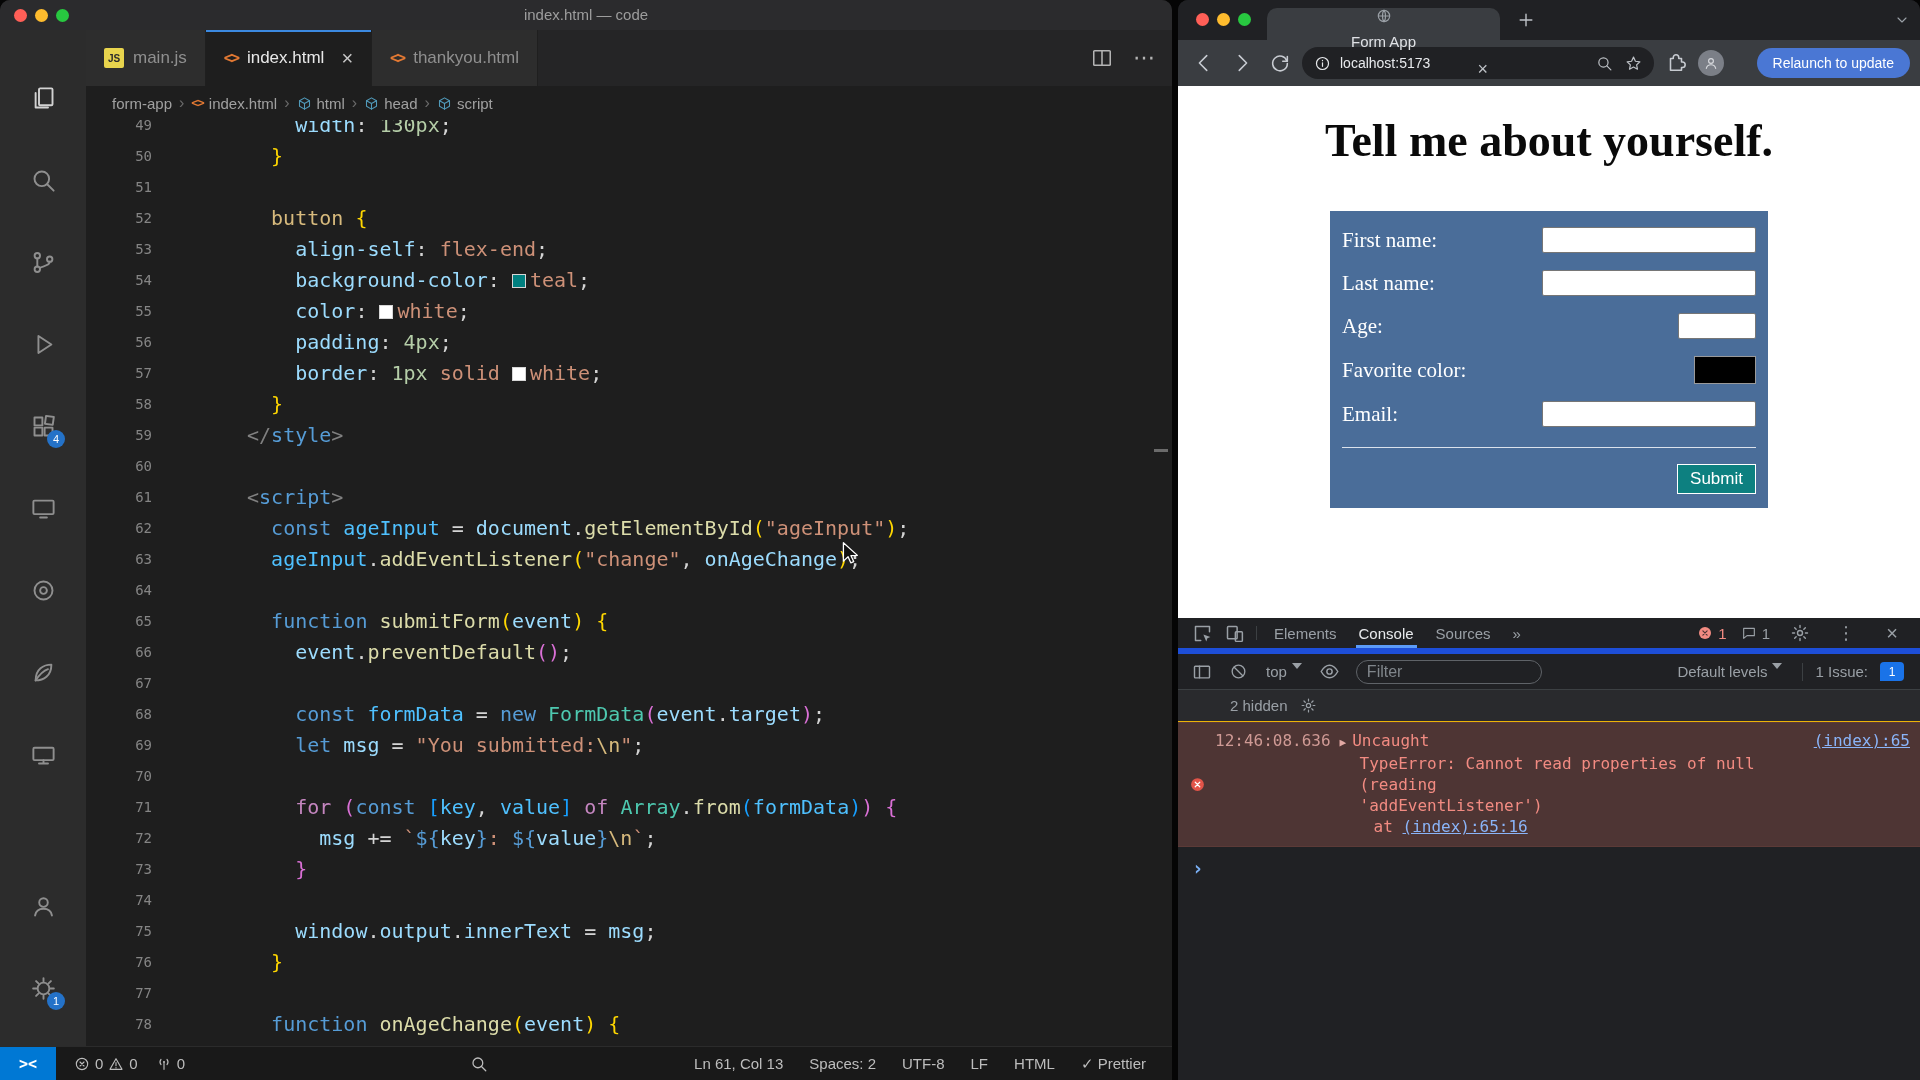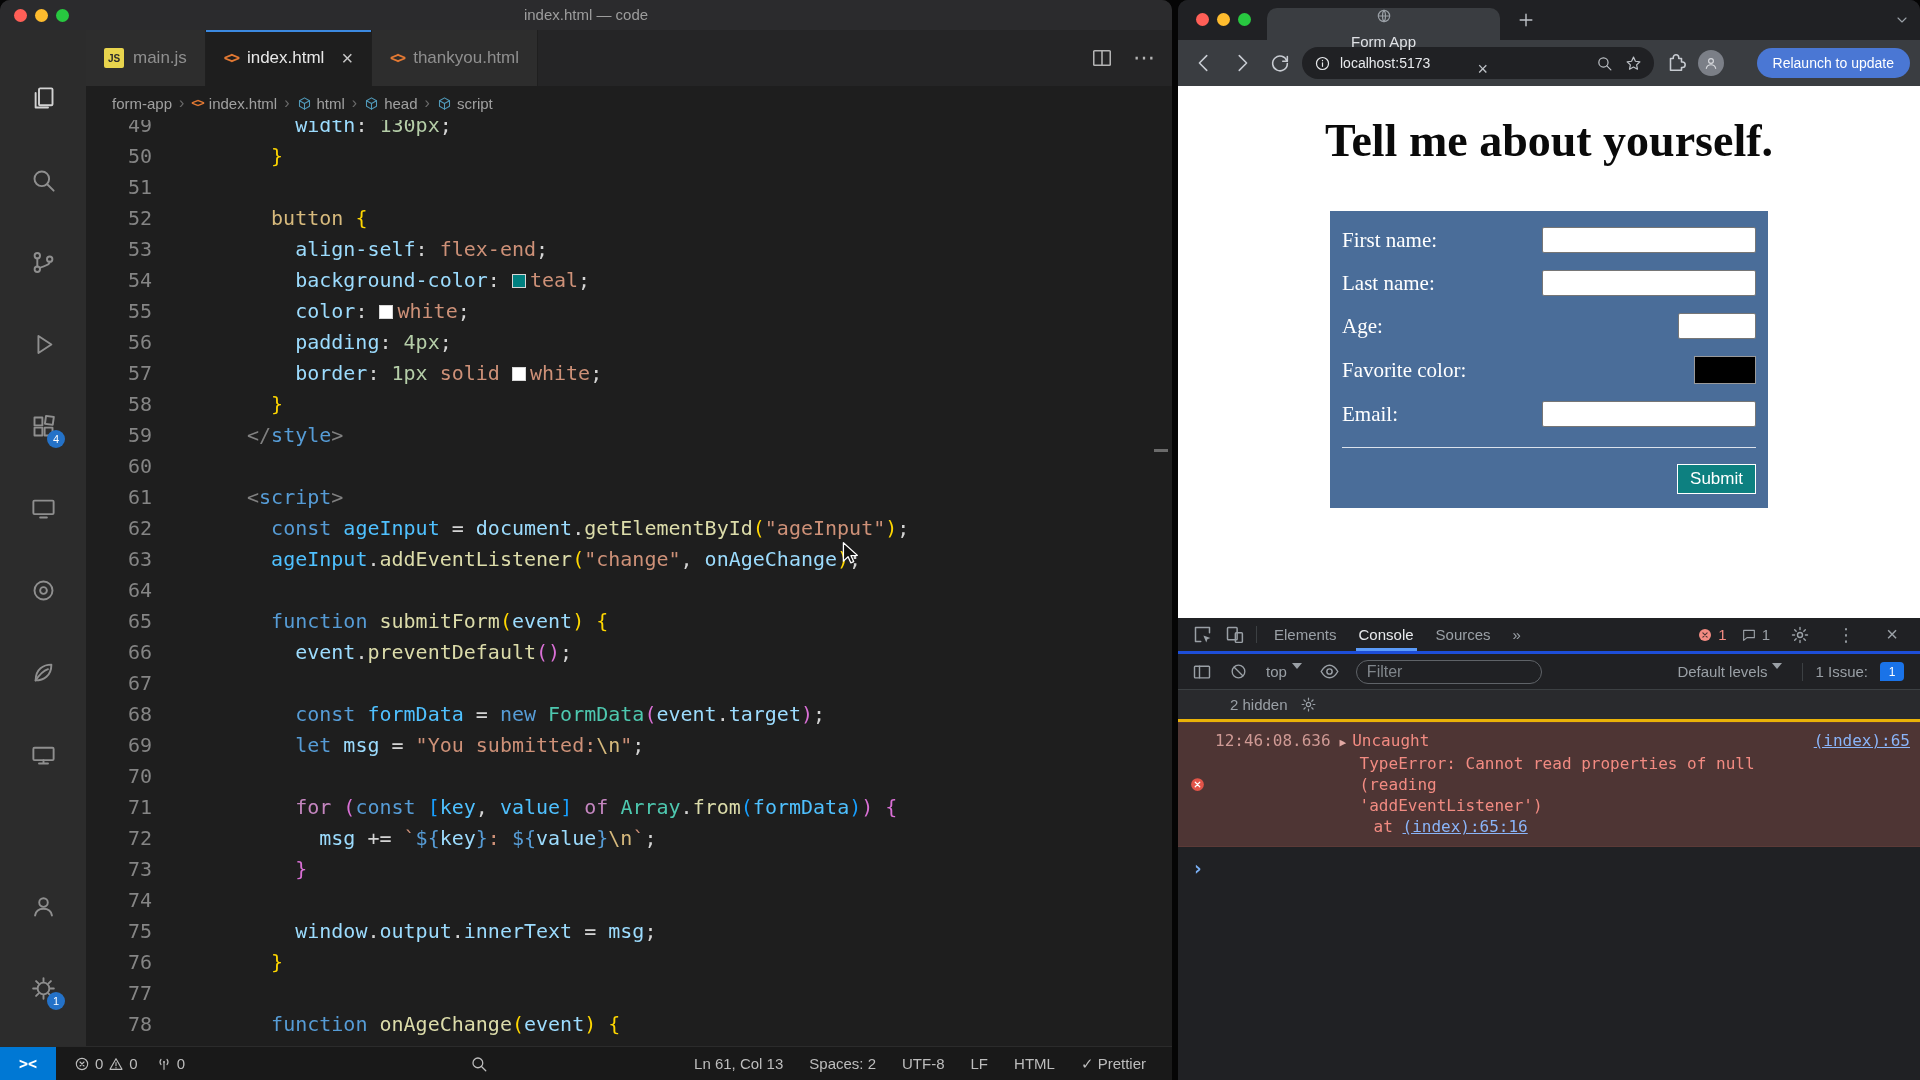--- a/index.html
+++ b/index.html
@@ -35,21 +35,21 @@
   .tab-actions { position:absolute; right:16px; top:0; bottom:0; display:flex; align-items:center; gap:20px; color:#b4b4b4; }
   .dots { font-size:22px; color:#b4b4b4; letter-spacing:1px; cursor:pointer; }
   .breadcrumb { height:34px; background:#1e1e1e; display:flex; align-items:center; gap:7px; padding-left:26px; color:#a0a0a0; font-size:15px; flex:0 0 34px; }
   .bc-item { display:flex; align-items:center; gap:5px; cursor:pointer; }
   .bc-sep { color:#6a6a6a; font-size:16px; }
   .bc-cube { color:#519aba; }
   .bc-code { color:#e37933; font-family:"DejaVu Sans Mono",monospace; font-size:12px; font-weight:bold; letter-spacing:-1px; }
   .editor { flex:1; position:relative; overflow:hidden; background:#1e1e1e; }
   .lines { position:absolute; left:0; right:0; top:-10px; }
   .cl-row { position:relative; height:31px; }
-  .cl-num { position:absolute; left:0; top:0; width:66px; text-align:right; color:#858585; font-family:"DejaVu Sans Mono",monospace; font-size:20px; line-height:31px; }
+  .cl-num { position:absolute; left:0; top:0; width:66px; text-align:right; color:#858585; font-family:"DejaVu Sans Mono",monospace; font-size:14px; line-height:31px; }
   .cl-code { position:absolute; left:161px; top:0; white-space:pre; font-family:"DejaVu Sans Mono",monospace; font-size:20px; line-height:31px; }
   .sw { display:inline-block; width:14px; height:14px; border:1px solid #d6d6d6; margin:0 4px -1px 0; }
   .tk-pl{color:#d4d4d4}.tk-kw{color:#569cd6}.tk-ct{color:#c586c0}.tk-fn{color:#dcdcaa}
   .tk-vr{color:#9cdcfe}.tk-vc{color:#4fc1ff}.tk-cl{color:#4ec9b0}.tk-st{color:#ce9178}
   .tk-nu{color:#b5cea8}.tk-es{color:#d7ba7d}.tk-sel{color:#d7ba7d}.tk-tg{color:#569cd6}
   .tk-tp{color:#808080}.tk-b1{color:#ffd700}.tk-b2{color:#da70d6}.tk-b3{color:#179fff}
   .ruler-mark { position:absolute; right:4px; top:329px; width:14px; height:3px; background:#6b6b6b; }
   .statusbar { height:34px; background:#191919; border-top:1px solid #2b2b2b; display:flex; align-items:center; color:#bdbdbd; font-size:15px; position:relative; flex:0 0 34px; }
   .sb-remote { width:56px; height:100%; background:#0078d4; color:#fff; display:flex; align-items:center; justify-content:center; font-family:"DejaVu Sans Mono",monospace; font-size:15px; font-weight:bold; cursor:pointer; }
   .sb-item { display:flex; align-items:center; gap:5px; margin-left:18px; cursor:pointer; }
@@ -79,37 +79,37 @@
   .f-row { display:flex; align-items:center; margin-bottom:17px; }
   .f-label { color:#fff; font-size:21px; }
   .f-input { margin-left:auto; height:26px; border:1px solid #767676; border-radius:2px; background:#fff; font-size:16px; padding:0 4px; }
   .f-text { width:214px; }
   .f-num { width:78px; }
   .f-color { margin-left:auto; width:62px; height:28px; border:1px solid #9a9a9a; background:#000; cursor:pointer; }
   .webform hr { border:none; border-top:1px solid #dbe2ec; margin:20px 0 0; }
   .submit-btn { display:block; margin-left:auto; margin-top:16px; background:#0d8080; color:#fff; border:1px solid #fff; font-size:17px; padding:4px 12px; cursor:pointer; font-family:"Liberation Sans",sans-serif; }
 
   .devtools { flex:1; background:#202124; color:#9aa0a6; font-size:15px; display:flex; flex-direction:column; min-height:0; }
-  .dt-row1 { height:36px; border-bottom:3px solid #1d4ed8; display:flex; align-items:stretch; padding:0 8px; flex:0 0 36px; }
+  .dt-row1 { height:36px; border-bottom:6px solid #1d4ed8; display:flex; align-items:stretch; padding:0 8px; flex:0 0 36px; }
   .dt-iconbtn { width:32px; display:flex; align-items:center; justify-content:center; color:#9aa0a6; cursor:pointer; }
   .dt-sep { width:1px; background:#3c4043; margin:8px 6px; }
   .dt-tab { display:flex; align-items:center; padding:0 11px; cursor:pointer; color:#9aa0a6; position:relative; }
   .dt-tab.active { color:#e8eaed; }
   .dt-tab.active::after { content:""; position:absolute; left:8px; right:8px; bottom:0; height:3px; background:#5b9bf8; }
   .dt-right { margin-left:auto; display:flex; align-items:center; gap:14px; padding-right:4px; }
   .dt-count { display:flex; align-items:center; gap:5px; cursor:pointer; }
   .err-red { color:#f28b82; }
   .dt-row2 { height:36px; border-bottom:1px solid #3c4043; display:flex; align-items:center; padding:0 8px; gap:4px; flex:0 0 36px; }
   .dt-drop { display:flex; align-items:flex-start; gap:5px; padding:0 8px; cursor:pointer; }
   .caret { display:inline-block; width:0; height:0; border-left:5px solid transparent; border-right:5px solid transparent; border-top:6px solid #9aa0a6; }
   .filter-input { width:186px; height:24px; background:transparent; border:1px solid #5f6368; border-radius:12px; color:#d946ef; font-size:16px; padding:0 10px; margin-left:6px; font-family:"Liberation Sans",sans-serif; }
   .filter-input::placeholder { color:#80868b; }
   .dt-row2-right { margin-left:auto; display:flex; align-items:center; gap:12px; padding-right:8px; }
   .issue-badge { min-width:24px; height:19px; background:#1a73e8; color:#fff; border-radius:4px 4px 4px 0; font-size:12px; display:flex; align-items:center; justify-content:center; padding:0 4px; }
-  .dt-row3 { height:32px; border-bottom:3px solid #eab308; background:#292a2d; display:flex; align-items:center; gap:12px; padding-left:52px; flex:0 0 32px; }
+  .dt-row3 { height:32px; border-bottom:1px solid #eab308; background:#292a2d; display:flex; align-items:center; gap:12px; padding-left:52px; flex:0 0 32px; }
   .console-error { background:#4e3534; border-top:1px solid #5c3a37; border-bottom:1px solid #5c3a37; display:flex; gap:9px; padding:7px 10px 9px 10px; color:#f28b82; font-family:"DejaVu Sans Mono",monospace; font-size:16px; line-height:21px; }
   .err-icon { flex:0 0 18px; margin-top:2px; }
   .err-ts { color:#cf9a95; }
   .err-body { flex:1; }
   .err-tri { font-size:11px; margin-right:6px; color:#e2a9a4; }
   .err-ind { padding-left:20px; }
   .err-ind2 { padding-left:34px; }
   .lnk { color:#8ab4f8; text-decoration:underline; cursor:pointer; }
   .err-src { margin-left:auto; white-space:nowrap; }
   .console-prompt { padding:10px 0 0 14px; color:#7ab0f5; font-size:19px; font-weight:bold; font-family:"DejaVu Sans Mono",monospace; }

